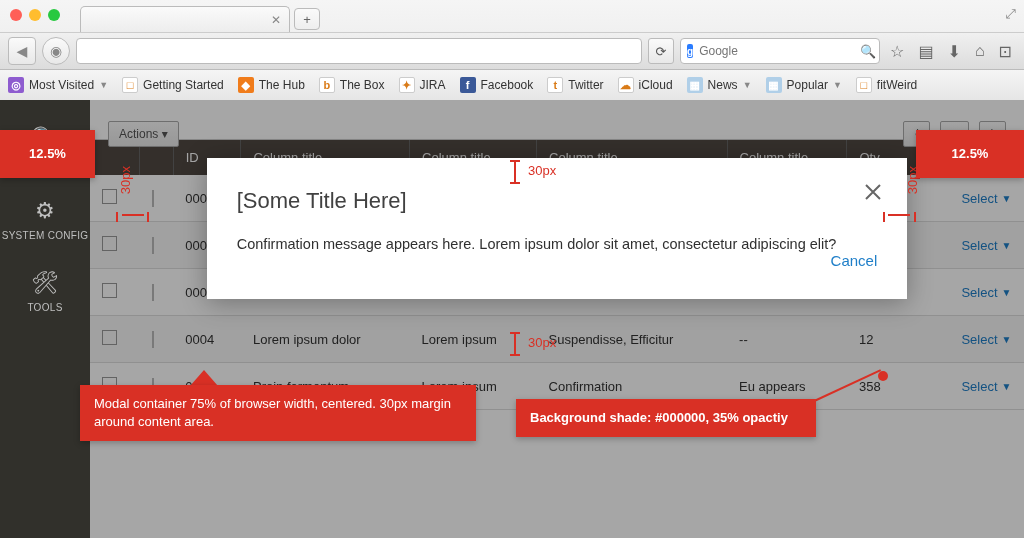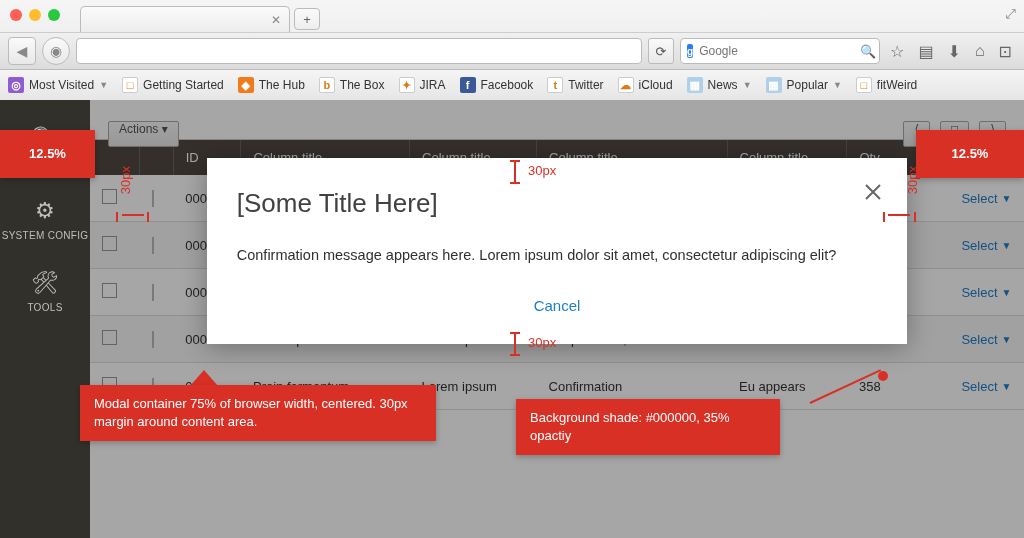--- a/index.html
+++ b/index.html
@@ -26,40 +26,40 @@
   .bm { display:flex; align-items:center; gap:5px; }
   .bm .dd { color:#888; font-size:9px; }
   .bm-icon { width:16px; height:16px; display:flex; align-items:center; justify-content:center; font-size:11px; font-weight:bold; border-radius:2px; }
   
   .app { position:absolute; top:100px; left:0; right:0; bottom:0; display:flex; }
   .sidebar { width:90px; background:#31302b; color:#bfbfbf; display:flex; flex-direction:column; padding-top:12px; }
   .side-item { display:flex; flex-direction:column; align-items:center; gap:6px; padding:14px 0; font-size:10px; letter-spacing:.3px; }
   .side-item .icn { font-size:22px; }
   .content { flex:1; position:relative; background:#fff; }
   .toolbar { height:40px; border-bottom:1px solid #ccc; background:#fff; display:flex; align-items:center; padding:0 18px; gap:10px; }
-  .toolbar .btn { border:1px solid #aaa; height:26px; padding:0 10px; border-radius:2px; background:linear-gradient(#fafafa,#e9e9e9); color:#555; font-size:12px; display:flex; align-items:flex-start;margin-top:28px; }
+  .toolbar .btn { border:1px solid #aaa; height:26px; padding:0 10px; border-radius:2px; background:linear-gradient(#fafafa,#e9e9e9); color:#555; font-size:12px; display:flex; align-items:center;margin-top:28px; }
   .table { width:100%; border-collapse:collapse; }
   .table th { background:#514943; color:#fff; font-weight:400; font-size:13px; text-align:left; padding:10px 12px; border-right:1px solid #666; }
   .table td { padding:14px 12px; border-bottom:1px solid #ddd; font-size:13px; color:#333; vertical-align:middle; }
   .table tr.alt td { background:#f7f7f7; }
   .chk { width:15px; height:15px; border:1px solid #999; display:inline-block; }
   .thumb { width:44px; height:38px; border:1px solid #bbb; background:
      linear-gradient(to top right, transparent 49%, #bbb 49%, #bbb 51%, transparent 51%),
      linear-gradient(to top left, transparent 49%, #bbb 49%, #bbb 51%, transparent 51%);
   }
   .select-link { color:#1e7ec8; display:flex; align-items:center; gap:4px; justify-content:flex-end; }
   .select-link .tri { color:#1e7ec8; font-size:10px; }
   
   .shade { position:absolute; inset:0; background:rgba(0,0,0,0.35); }
   .modal { position:absolute; left:12.5%; width:75%; top:58px; background:#fff; box-shadow:0 4px 24px rgba(0,0,0,.3); padding:30px; }
-  .modal-title { font-size:26px; color:#414141; font-weight:300; margin-bottom:28px; }
+  .modal-title { font-size:22px; color:#414141; font-weight:300; margin-bottom:22px; }
   .modal-close { position:absolute; top:24px; right:24px; }
   .modal-close svg { width:20px; height:20px; }
-  .modal-msg { font-size:14.5px; color:#303030; margin-bottom:34px; }
-  .modal-actions { display:flex; justify-content:center; align-items:center; gap:12px; }
+  .modal-msg { font-size:14.5px; color:#303030; }
+  .modal-actions { display:flex; justify-content:flex-end; align-items:center; gap:12px; }
   .cancel { color:#1e7ec8; font-size:15px; }
   .confirm { background:#514943; color:#fff; padding:14px 22px; font-size:16px; border:none; }
   
   .annot { position:absolute; background:#d93025; color:#fff; font-size:13px; padding:10px 14px; line-height:1.4; box-shadow:0 2px 6px rgba(0,0,0,.25); }
   .annot.small { padding:6px 10px; font-size:13px; font-weight:600; }
   .measure { position:absolute; color:#d93025; font-size:13px; }
   .measure .bar { background:#d93025; display:block; }
   .vmeasure-label { writing-mode: vertical-rl; transform: rotate(180deg); }
   .tri-up { width:0; height:0; border-left:14px solid transparent; border-right:14px solid transparent; border-bottom:16px solid #d93025; position:absolute; }
   .dot-red { width:10px; height:10px; background:#d93025; border-radius:50%; position:absolute; }
@@ -291,22 +291,22 @@
       <div class="vmeasure-label" style="position:absolute; left:2px; top:-44px;">30px</div>
     </div>
     <div class="measure" style="right:108px; top:110px;">
       <span class="bar" style="width:2px; height:10px; display:inline-block;"></span>
       <span class="bar" style="width:22px; height:2px; display:inline-block; vertical-align:top; margin-top:4px;"></span>
       <span class="bar" style="width:2px; height:10px; display:inline-block;"></span>
       <div class="vmeasure-label" style="position:absolute; left:22px; top:-44px;">30px</div>
     </div>
 
     <div class="tri-up" style="left:100px; top:270px;"></div>
-    <div class="annot" style="left:-10px; top:285px; width:356px;">Modal container 75% of browser width, centered. 30px margin around content area.</div>
+    <div class="annot" style="left:-10px; top:285px; width:396px;">Modal container 75% of browser width, centered. 30px margin around content area.</div>
 
     <div class="dot-red" style="left:788px; top:271px;"></div>
     <div class="line-red" style="left:720px; top:302px; width:78px; transform:rotate(-25deg);"></div>
-    <div class="annot" style="left:426px; top:299px; width:264px;">Background shade: #000000, 35% opactiy</div>
+    <div class="annot" style="left:426px; top:299px; width:300px;font-weight:bold;">Background shade: #000000, 35% opactiy</div>
   </div>
 </div>
 
 <div class="annot small" style="position:absolute; left:0; top:130px; width:95px; height:48px; display:flex; align-items:center; justify-content:center;">12.5%</div>
 <div class="annot small" style="position:absolute; right:0; top:130px; width:108px; height:48px; display:flex; align-items:center; justify-content:center;">12.5%</div>
 
 </body></html>

